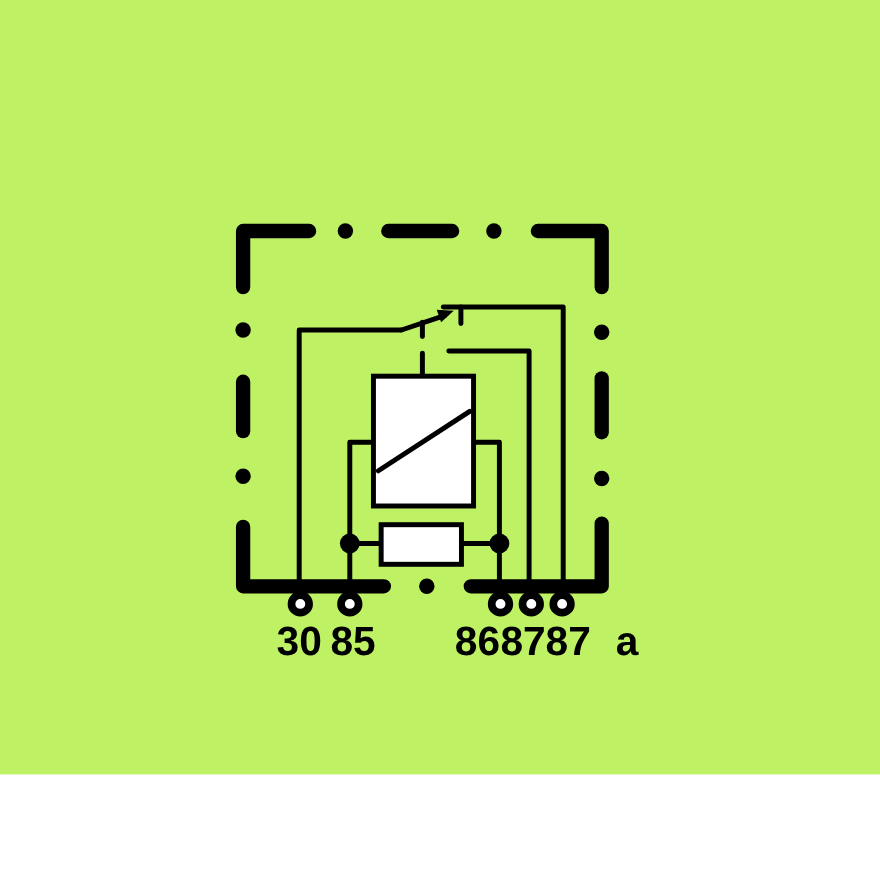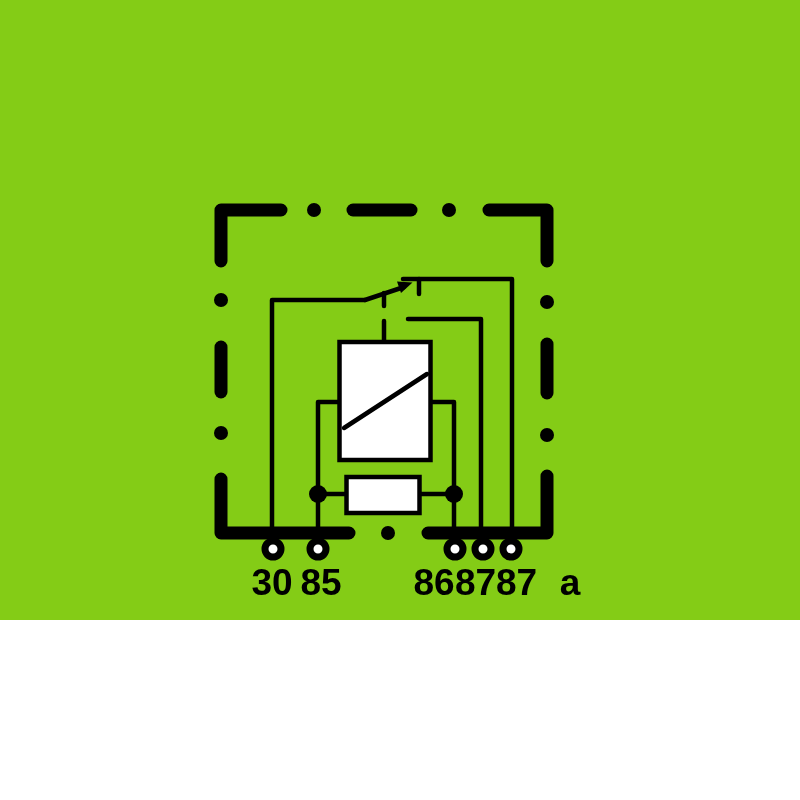--- a/index.html
+++ b/index.html
@@ -6,22 +6,22 @@
     margin: 0;
     padding: 0;
     background: #ffffff;
     width: 800px;
     height: 800px;
     font-family: "Liberation Sans", sans-serif;
   }
   .stage {
     position: relative;
     width: 800px;
-    height: 620px;
-    background: #84cc16;
+    height: 704px;
+    background: #bef264;
     overflow: hidden;
   }
   svg { display: block; }
   .housing {
     stroke: #000000;
     stroke-width: 13;
     stroke-linecap: round;
     stroke-linejoin: round;
     fill: none;
   }

